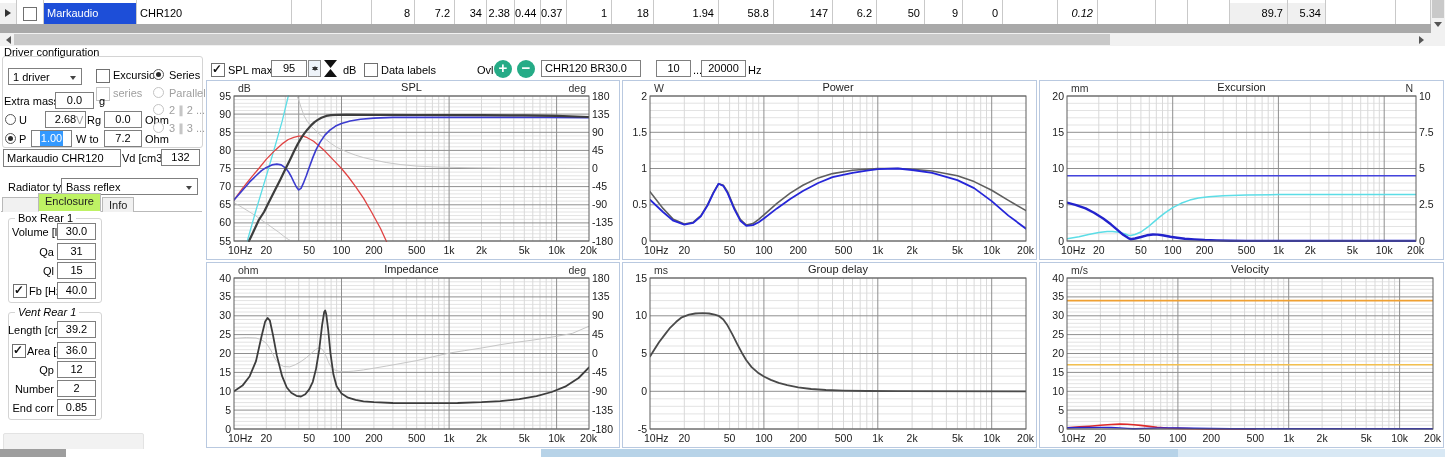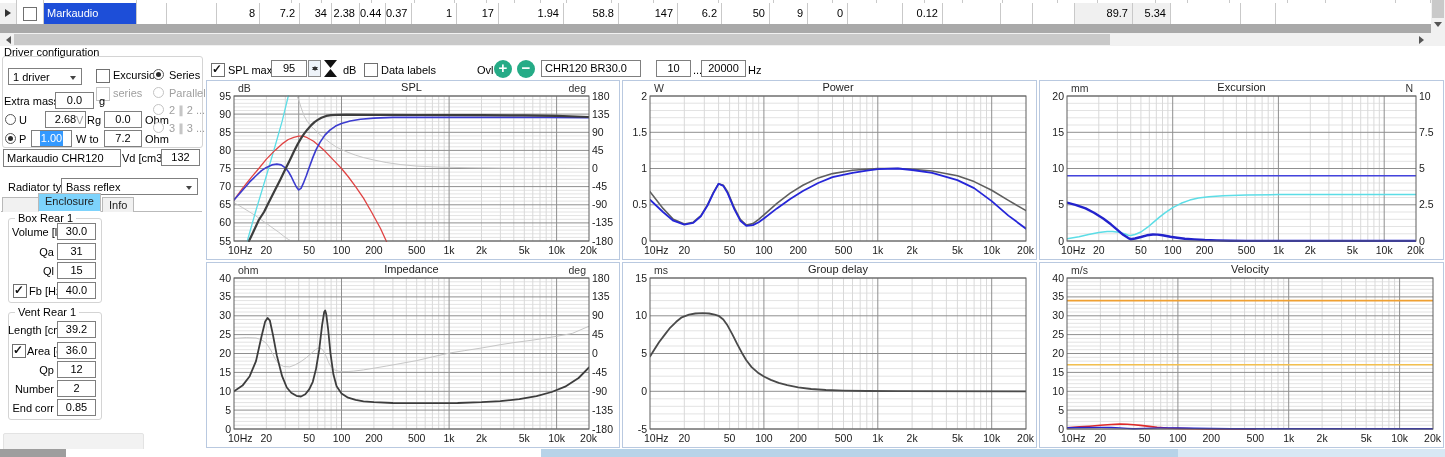--- a/index.html
+++ b/index.html
@@ -40,21 +40,21 @@
   .radio{position:absolute;width:11px;height:11px;border:1px solid #585858;border-radius:50%;background:#fff;box-sizing:border-box;}
   .radio.on::after{content:"";position:absolute;left:2px;top:2px;width:5px;height:5px;border-radius:50%;background:#2b2b2b;}
   .radio.drad{border-color:#c4c4c4;}
   .dd{position:absolute;border:1px solid #7f7f7f;background:#fff;height:17px;line-height:17px;padding-left:4px;box-sizing:border-box;}
   .chev{position:absolute;right:5px;top:7px;width:0;height:0;border:3.5px solid transparent;border-top:4.5px solid #444;}
   .groupbox{position:absolute;border:1px solid #d4d4d4;border-radius:3px;}
   .gb-title{position:absolute;top:-7px;left:6px;background:#fff;padding:0 3px;white-space:nowrap;}
   .tabstrip{position:absolute;left:1px;top:194px;width:201px;height:17px;border-bottom:1px solid #b9b9b9;}
   .tab{position:absolute;bottom:-1px;height:14px;line-height:14px;padding:0 6px;border:1px solid #b9b9b9;
        border-bottom:none;background:#f1f1f1;color:#222;}
-  .tab.active{height:17px;background:#7dd3fc;z-index:2;border-bottom:1px solid #fff;}
+  .tab.active{height:17px;background:#bef264;z-index:2;border-bottom:1px solid #fff;}
   
   .spin{position:absolute;width:13px;height:17px;border:1px solid #8a8a8a;background:#eef3f9;box-sizing:border-box;}
   .spin .up{position:absolute;left:2.5px;top:2px;width:0;height:0;border:3px solid transparent;border-bottom:4px solid #333;}
   .spin .dn{position:absolute;left:2.5px;bottom:2px;width:0;height:0;border:3px solid transparent;border-top:4px solid #333;}
   .greenbtn{position:absolute;width:18px;height:18px;border-radius:9px;background:#25ab86;color:#fff;
             text-align:center;line-height:16px;font-size:15px;font-weight:bold;}
   
   .chart-panel{position:absolute;border:1px solid #b9c9e0;background:#fff;box-sizing:border-box;}
   .chart-panel text{font-family:"Liberation Sans",sans-serif;}
   #bottom-strip{position:absolute;left:0;top:449px;width:1445px;height:8px;}
@@ -99,39 +99,40 @@
         <div class="tcell sliver" style="width: 35px;"></div>
       </div>
     <div id="t-row" class="trow" style="top:3px;">
         <div class="tcell selc" style="width: 17px;">
           <span class="tri-r"></span>
         </div>
         <div class="tcell cbc" style="width: 27px;">
           <span class="cb2"></span>
         </div>
         <div class="tcell namec" style="width: 93px;">Markaudio</div>
+        <div class="tcell textc" style="width: 155px;">CHR120</div>
         <div class="tcell" style="width: 30px;"></div>
         <div class="tcell" style="width: 50px;"></div>
         <div class="tcell numc" style="width: 43px;">8</div>
         <div class="tcell numc" style="width: 40px;">7.2</div>
         <div class="tcell numc" style="width: 32px;">34</div>
         <div class="tcell numc" style="width: 28px;">2.38</div>
         <div class="tcell numc" style="width: 26px;">0.44</div>
         <div class="tcell numc" style="width: 26px; text-align: right;">0.37</div>
         <div class="tcell numc" style="width: 45px;">1</div>
-        <div class="tcell numc" style="width: 42px;">17</div>
+        <div class="tcell numc" style="width: 42px;">18</div>
         <div class="tcell numc" style="width: 65px;">1.94</div>
         <div class="tcell numc" style="width: 55px;">58.8</div>
         <div class="tcell numc" style="width: 59px;">147</div>
         <div class="tcell numc" style="width: 44px;">6.2</div>
         <div class="tcell numc" style="width: 48px;">50</div>
         <div class="tcell numc" style="width: 38px;">9</div>
         <div class="tcell numc" style="width: 40px;">0</div>
         <div class="tcell" style="width: 55px;"></div>
-        <div class="tcell numc" style="width: 40px;">0.12</div>
+        <div class="tcell numc" style="width: 40px; font-style: italic;">0.12</div>
         <div class="tcell" style="width: 58px;"></div>
         <div class="tcell" style="width: 32px;"></div>
         <div class="tcell" style="width: 42px;"></div>
         <div class="tcell numc shaded" style="width: 58px;">89.7</div>
         <div class="tcell numc shaded" style="width: 38px;">5.34</div>
         <div class="tcell" style="width: 70px;"></div>
         <div class="tcell" style="width: 35px;"></div>
       </div>
     <div id="gray-band"></div>
 
@@ -217,21 +218,21 @@
     <span class="lbl" style="left:12px;top:226px;width:42px;text-align:right;">Volume [l]</span>
     <div class="field" style="left:57px;top:223px;width:37px;">30.0</div>
     <span class="lbl" style="left:12px;top:246px;width:42px;text-align:right;">Qa</span>
     <div class="field" style="left:57px;top:243px;width:37px;">31</div>
     <span class="lbl" style="left:12px;top:265px;width:42px;text-align:right;">Ql</span>
     <div class="field" style="left:57px;top:262px;width:37px;">15</div>
     <span class="cb on" style="left:13px;top:284px;"></span>
     <span class="lbl" style="left:29px;top:285px;">Fb [Hz]</span>
     <div class="field" style="left:57px;top:282px;width:37px;">40.0</div>
 
-    <div class="groupbox" style="left:8px;top:312px;width:92px;height:106px;">
+    <div class="groupbox" style="left:8px;top:312px;width:92px;height:106px;font-style:italic;">
       <span class="gb-title">Vent Rear 1</span>
     </div>
     <span class="lbl" style="left:8px;top:324px;">Length [cm]</span>
     <div class="field" style="left:57px;top:321px;width:37px;">39.2</div>
     <span class="cb on" style="left:12px;top:344px;"></span>
     <span class="lbl" style="left:27px;top:345px;">Area [cm2</span>
     <div class="field" style="left:57px;top:342px;width:37px;">36.0</div>
     <span class="lbl" style="left:12px;top:364px;width:42px;text-align:right;">Qp</span>
     <div class="field" style="left:57px;top:361px;width:37px;">12</div>
     <span class="lbl" style="left:12px;top:383px;width:42px;text-align:right;">Number</span>

